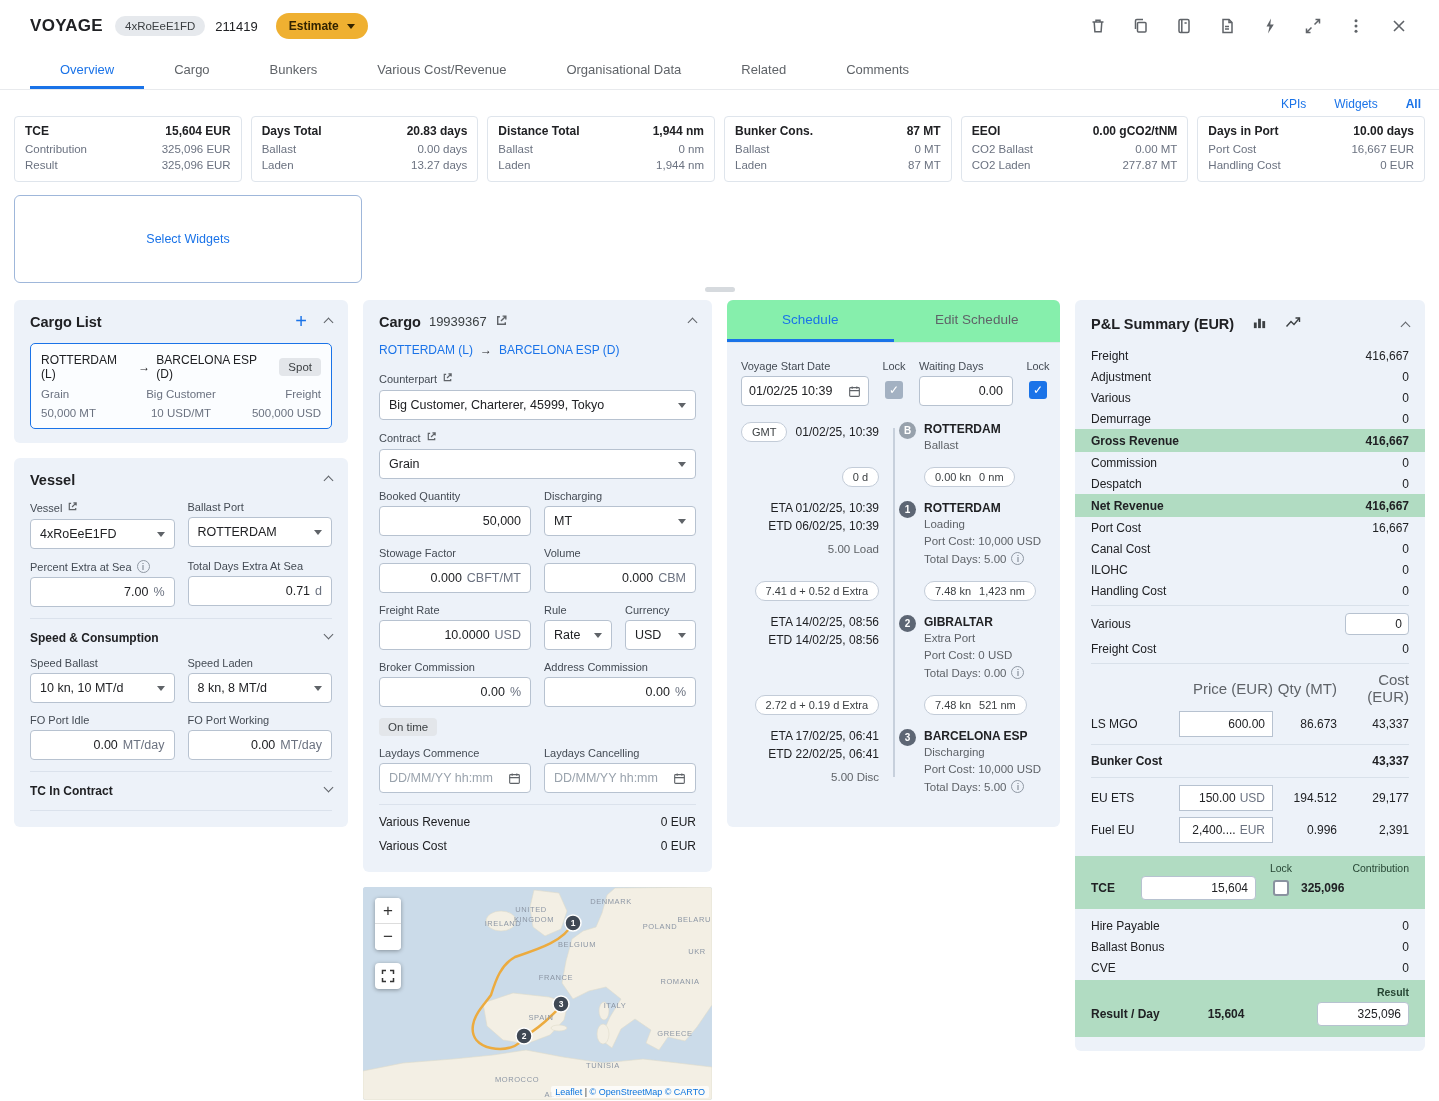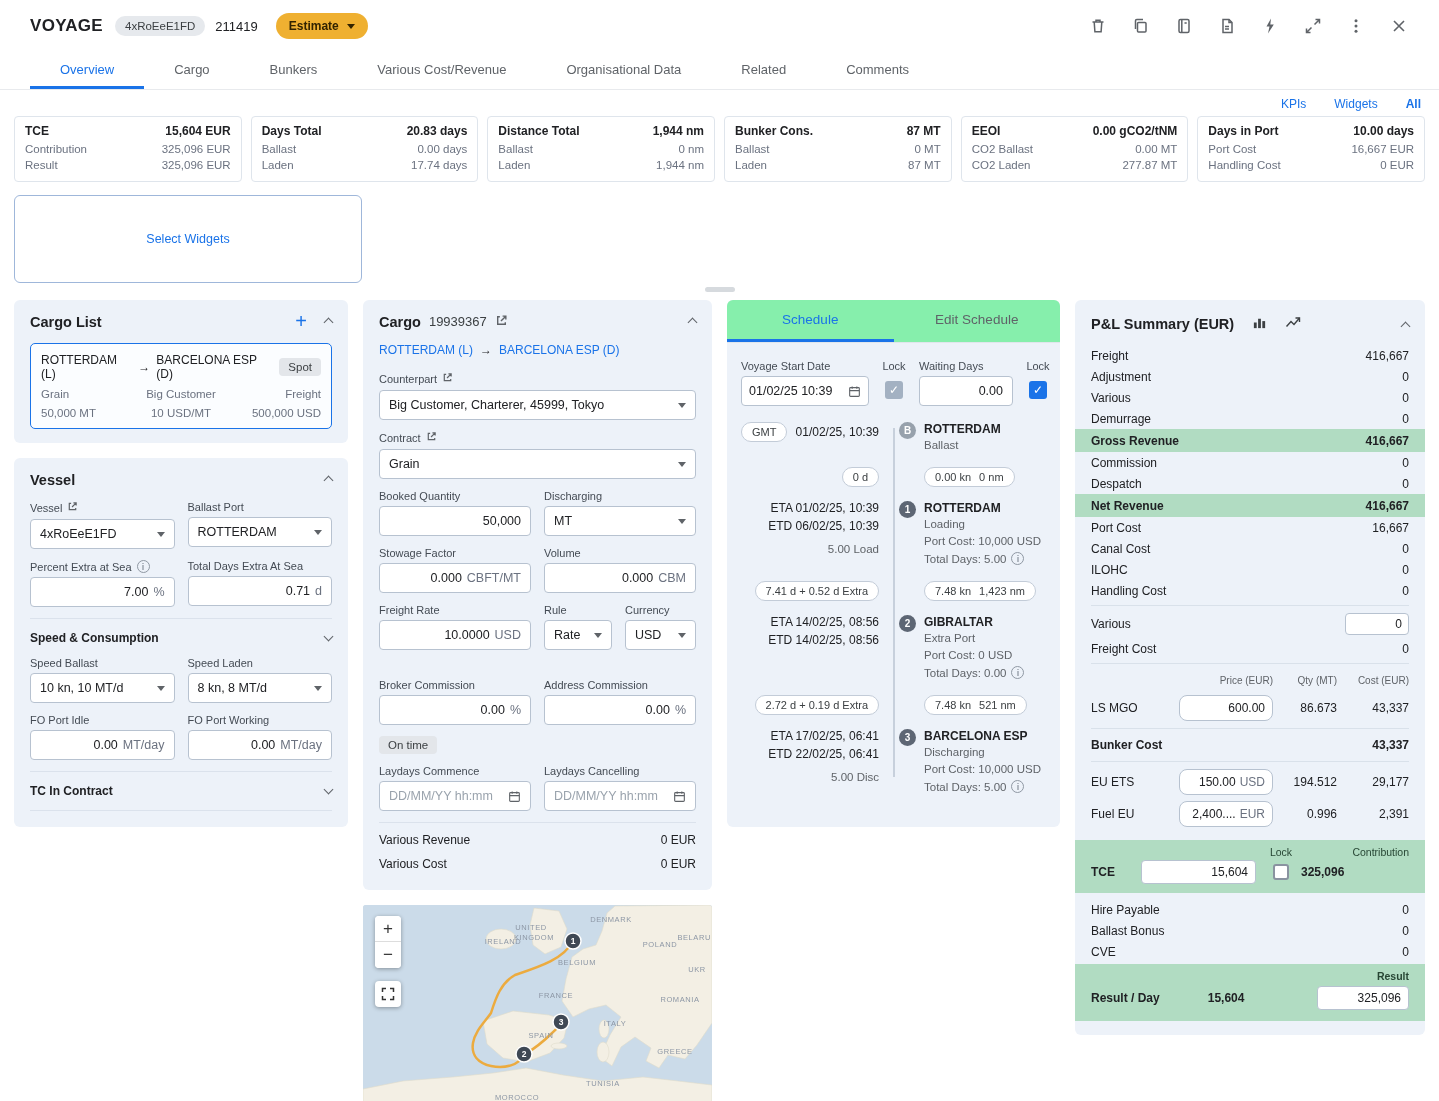--- a/index.html
+++ b/index.html
@@ -54,41 +54,41 @@
 .lbl-row{display:flex;align-items:center;gap:5px;margin-bottom:4px;}
 .lbl-row .lbl{margin-bottom:0;}
 .ctl{background:#fff;border:1px solid #b7c2d0;border-radius:4px;height:30px;display:flex;align-items:center;padding:0 9px;font-size:12.5px;cursor:pointer;}
 .ctl.num{justify-content:flex-end;}
 .ctl .unit{color:#6b7280;margin-left:5px;}
 .ctl .caret{margin-left:auto;}
 .ctl .ph{color:#9aa3ad;}
 .ctl .icon-right{margin-left:auto;display:flex;}
 .row2{display:flex;gap:13px;margin-bottom:11px;}
 .row2>div{flex:1;min-width:0;}
-.subsec{display:flex;align-items:center;justify-content:space-between;font-weight:700;font-size:12px;padding:12px 0;border-top:1px solid #dbe2ec;margin-top:3px;cursor:pointer;}
+.subsec{display:flex;justify-content:space-between;font-weight:700;font-size:12px;padding:12px 0;border-top:1px solid #dbe2ec;margin-top:3px;cursor:pointer;}
 .subsec.last{border-bottom:1px solid #dbe2ec;margin-bottom:2px;}
 .info-i{display:inline-flex;width:13px;height:13px;border-radius:50%;border:1.4px solid #8f98a3;color:#8f98a3;font-size:9px;align-items:center;justify-content:center;font-weight:700;font-style:normal;flex:none;}
 textarea.comment{width:100%;height:46px;background:#fff;border:1px solid #b7c2d0;border-radius:4px;resize:none;font-family:inherit;font-size:12px;padding:6px 8px;}
 
 
 .cargo-item{background:#fbfdff;border:1.5px solid #1a73e8;border-radius:5px;padding:9px 10px;cursor:pointer;}
 .ci-top{display:flex;align-items:center;gap:6px;font-size:12px;color:#202124;}
 .ci-top .arrow{color:#202124;}
 .chip{display:inline-block;background:#e3e6ea;border-radius:4px;padding:3px 9px;font-size:11.5px;color:#3c4043;}
 .ci-top .chip{margin-left:auto;}
 .ci-row{display:flex;color:#6b7280;font-size:11.5px;margin-top:7px;}
 .ci-row span:nth-child(1){flex:1;text-align:left;}
 .ci-row span:nth-child(2){flex:1.4;text-align:center;}
 .ci-row span:nth-child(3){flex:1;text-align:right;}
 
 
 .route-links{display:flex;align-items:center;gap:7px;font-size:12px;color:#1a73e8;margin-bottom:15px;}
 .route-links .arrow{color:#202124;}
 .field{margin-bottom:11px;}
-.row-frt{display:flex;gap:13px;margin-bottom:29px;}
+.row-frt{display:flex;gap:13px;margin-bottom:11px;}
 .w152{width:152px;flex:none;}
 .w68{width:68px;flex:none;}
 .w72{flex:1;min-width:0;}
 .chip-row{margin:3px 0 11px;}
 .kv-row{display:flex;justify-content:space-between;font-size:12px;padding:5px 0;}
 .kv-sep{border-top:1px solid #dbe2ec;margin-top:8px;padding-top:10px;}
 
 
 .map{position:relative;width:349px;height:213px;border-radius:3px;overflow:hidden;background:#cbdbe9;}
 .map svg text{font-family:"Liberation Sans",sans-serif;}
@@ -134,22 +134,22 @@
 
 .pnl{background:#edf2f9;border-radius:6px;padding:12px 0 14px;}
 .pnl-head{display:flex;align-items:center;padding:2px 16px 12px;font-size:14.5px;font-weight:700;gap:18px;}
 .pnl-head .spacer{flex:1;}
 .pnl-row{display:flex;justify-content:space-between;align-items:center;padding:3px 16px;font-size:12px;min-height:21px;}
 .pnl-row.green{background:#b1dcc2;font-weight:700;min-height:23px;gap:24px;}
 .pnl-sep{border-top:1px solid #d9e1ea;margin:4px 16px;}
 .mini-input{width:64px;height:22px;background:#fff;border:1px solid #b7c2d0;border-radius:4px;display:flex;align-items:center;justify-content:flex-end;padding:0 6px;font-size:12px;cursor:text;}
 .pnl-grid{display:grid;grid-template-columns:62px 120px 64px 1fr;align-items:center;padding:3px 16px;font-size:12px;min-height:24px;}
 .pnl-grid .r{text-align:right;}
-.pnl-grid .hdr{color:#5f6368;font-size:10px;}
-.cell-input{height:26px;background:#fff;border:1px solid #b7c2d0;border-radius:8px;display:flex;align-items:center;justify-content:flex-end;padding:0 7px;font-size:12px;width:94px;justify-self:end;cursor:text;}
+.pnl-grid .hdr{color:#5f6368;font-size:15px;}
+.cell-input{height:26px;background:#fff;border:1px solid #b7c2d0;border-radius:0;display:flex;align-items:center;justify-content:flex-end;padding:0 7px;font-size:12px;width:94px;justify-self:end;cursor:text;}
 .cell-input .unit{color:#6b7280;margin-left:4px;}
 .b{font-weight:700;}
 .tce-block{background:#b1dcc2;margin-top:10px;padding:6px 16px 9px;display:grid;grid-template-columns:50px 120px 40px 1fr;align-items:center;row-gap:2px;}
 .tce-top{font-size:10.5px;color:#274634;text-align:center;}
 .tce-top.r{text-align:right;}
 .tce-input{width:115px;height:24px;background:#fff;border:1px solid #b7c2d0;border-radius:4px;display:flex;align-items:center;justify-content:flex-end;padding:0 7px;font-size:12px;cursor:text;}
 .result-block{background:#b1dcc2;margin-top:2px;padding:6px 16px 11px;}
 .result-top{text-align:right;font-size:10.5px;color:#274634;font-weight:700;margin-bottom:4px;}
 .result-row{display:flex;align-items:center;}
 .rr-day{font-weight:700;margin-left:48px;}
@@ -250,21 +250,21 @@
     <div class="kpi-head">
         <span>Days Total</span>
         <span>20.83 days</span>
       </div>
     <div class="kpi-sub">
         <span>Ballast</span>
         <span>0.00 days</span>
       </div>
     <div class="kpi-sub">
         <span>Laden</span>
-        <span>17.74 days</span>
+        <span>13.27 days</span>
       </div>
   </div>
   <div class="kpi-card">
     <div class="kpi-head">
         <span>Distance Total</span>
         <span>1,944 nm</span>
       </div>
     <div class="kpi-sub">
         <span>Ballast</span>
         <span>0 nm</span>

